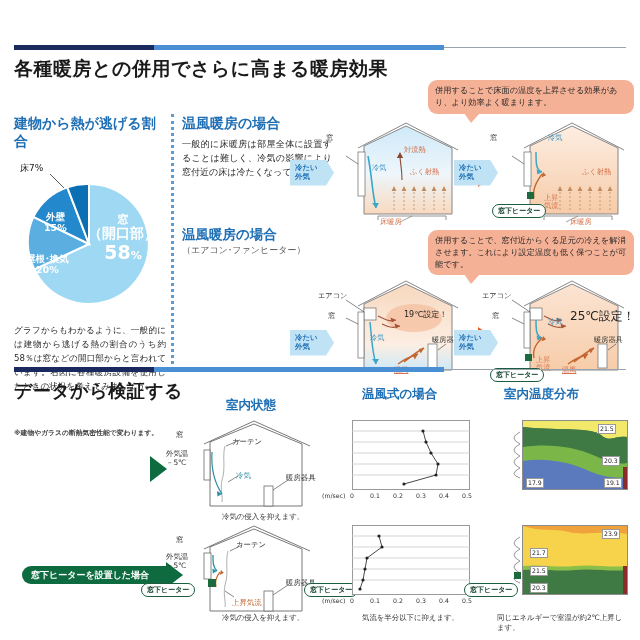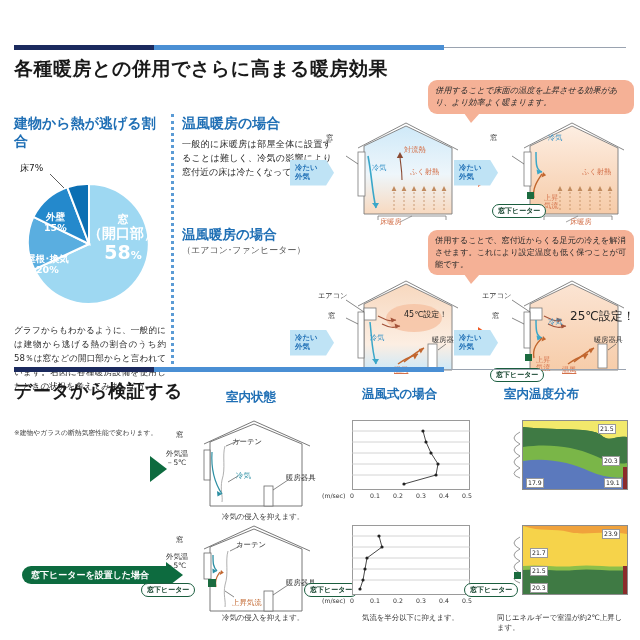--- a/index.html
+++ b/index.html
@@ -86,21 +86,21 @@
   }
   .heater-pill {
     position: absolute; border: 1px solid #1b5e3f; border-radius: 9px;
     background: #fff; color: #14432d; font-size: 7px; font-weight: bold;
     padding: 1px 5px; white-space: nowrap;
   }
   .green-sq { position: absolute; width: 7px; height: 7px; background: #1b6b3f; }
 
   
   .bot-wrap { position: relative; margin-top: 8px; height: 278px; }
-  .bot-note { font-size: 6.8px; color: #444; margin-top: 4px; }
+  .bot-note { font-size: 6.8px; color: #444; margin-top: 4px; font-weight: bold; }
   .green-arrow {
     position: absolute; height: 18px; color: #fff; font-size: 9px; font-weight: bold;
     background: #0d6b3f; display: flex; align-items: center; padding-left: 9px;
     border-radius: 9px 0 0 9px;
   }
   .green-arrow-head {
     position: absolute; width: 0; height: 0;
     border-top: 13px solid transparent; border-bottom: 13px solid transparent;
     border-left: 17px solid #0d6b3f;
   }
@@ -179,21 +179,21 @@
         <div class="body-text">一般的に床暖房は部屋全体に設置することは難しく、冷気の影響により窓付近の床は冷たくなっています。</div>
 
         <div style="height:46px"></div>
 
         <div class="blue-head sm">温風暖房の場合</div>
         <div class="sub-head">（エアコン･ファンヒーター）</div>
       </div>
 
       <div class="col-diagrams">
 
-        <div style="position:absolute; left:96px; top:0px;font-style:italic;">
+        <div style="position:absolute; left:96px; top:0px;">
           <div class="bubble">併用することで床面の温度を上昇させる効果があり、より効率よく暖まります。</div>
         </div>
 
         <div class="house-row" style="position:absolute; left:0; top:36px; width:310px;">
 
           <svg width="140" height="108" viewBox="0 0 140 108" style="position:absolute;left:-12px;top:2px;">
             <defs>
               <linearGradient id="g1" x1="0" y1="0" x2="0" y2="1">
                 <stop offset="0%" stop-color="#cfe9f8"></stop>
                   <stop offset="55%" stop-color="#eef6fb"></stop>
@@ -320,21 +320,21 @@
             <path d="M98,76 l-5.2,1 l2,4.4 z" fill="#c2662e"></path>
             <line x1="26" y1="22" x2="44" y2="34" stroke="#555" stroke-width="0.7"></line>
             <line x1="26" y1="40" x2="38" y2="46" stroke="#555" stroke-width="0.7"></line>
             <line x1="118" y1="72" x2="126" y2="66" stroke="#555" stroke-width="0.7"></line>
           </svg>
           <div class="dlabel" style="left:-14px; top:14px;">エアコン</div>
           <div class="dlabel" style="left:-4px; top:34px;">窓</div>
           <div class="cold-chip" style="left:-42px; top:52px; white-space:pre-line;">冷たい
 外気</div>
           <div class="dlabel blue" style="left:38px; top:56px;">冷気</div>
-          <div class="dlabel" style="left:72px; top:32px; font-size:8px; color:#222;">45℃設定！</div>
+          <div class="dlabel" style="left:72px; top:32px; font-size:8px; color:#222;">19℃設定！</div>
           <div class="dlabel" style="left:100px; top:58px;">暖房器具</div>
           <div class="dlabel orange" style="left:62px; top:88px; text-decoration:underline;">温風</div>
 
           <div class="arrow-tail" style="left:134px; top:56px; width:12px; height:9px;"></div>
           <div class="big-arrow" style="left:146px; top:49px;"></div>
 
           <svg width="150" height="104" viewBox="0 0 150 104" style="position:absolute;left:166px;top:0px;">
             <defs>
               <linearGradient id="g4" x1="0" y1="0" x2="0" y2="1">
                 <stop offset="0%" stop-color="#fbe4d3"></stop>
@@ -393,21 +393,21 @@
       <div class="sec-title two" style="position:absolute; left:0; top:0;">データから検証する</div>
       <div class="bot-note" style="position:absolute; left:0; top:44px;">※建物やガラスの断熱気密性能で変わります。</div>
 
       <div class="green-arrow-head" style="left:136px; top:76px;"></div>
 
       <div class="green-arrow" style="left:8px; top:186px; width:144px;">
         <span>窓下ヒーターを設置した場合</span>
       </div>
       <div class="green-arrow-head" style="left:152px; top:182px;"></div>
 
-      <div class="colhead" style="left:212px; top:9px;">室内状態</div>
+      <div class="colhead" style="left:212px; top:17px;">室内状態</div>
       <div class="colhead" style="left:348px; top:6px;">温風式の場合</div>
       <div class="colhead" style="left:490px; top:6px;">室内温度分布</div>
 
       <svg width="130" height="95" viewBox="0 0 130 95" style="position:absolute;left:178px;top:40px;">
         <polygon points="18,22 62,4 110,24 110,86 18,86" fill="#fff" stroke="#6a6a6a" stroke-width="0.9"></polygon>
         <polyline points="12,24 62,1 118,26" fill="none" stroke="#6a6a6a" stroke-width="0.9"></polyline>
         <rect x="12" y="30" width="6" height="30" fill="#fff" stroke="#6a6a6a" stroke-width="0.8"></rect>
         <path d="M33,26 C30,36 34,48 30,60 C28,70 31,76 30,82" fill="none" stroke="#9a9a9a" stroke-width="0.8"></path>
         <path d="M20,32 C19,48 22,62 30,74" fill="none" stroke="#2c8fa3" stroke-width="1.2"></path>
         <path d="M30,74 l-5,-3 l0.5,5.4 z" fill="#2c8fa3"></path>

